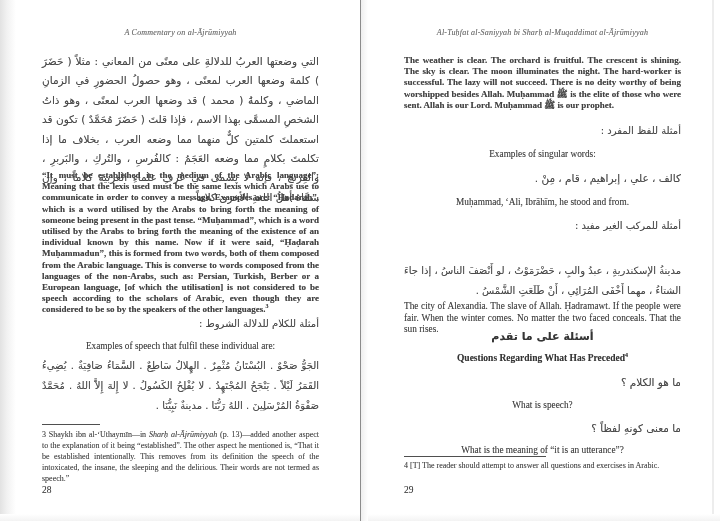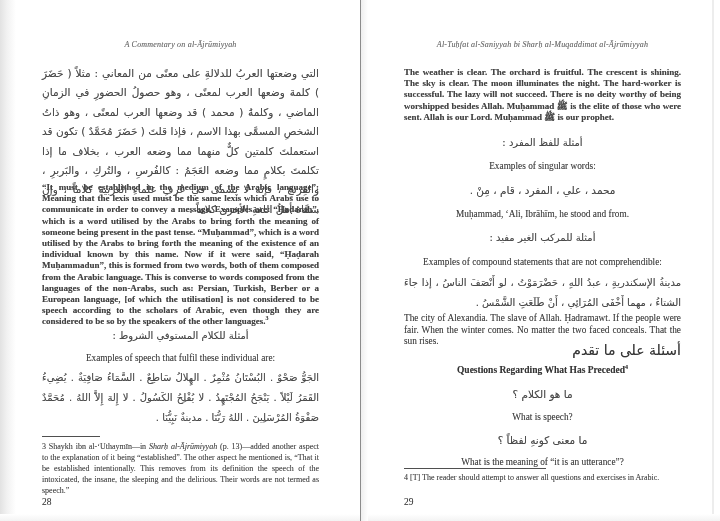--- a/index.html
+++ b/index.html
@@ -20,42 +20,42 @@
   }
   .scan-edge-bottom {
     position:absolute; left:0; top:514px; width:720px; height:7px;
     background:linear-gradient(to bottom,#ffffff,#f3f3f3);
   }
   .gutter {
     position:absolute; left:360px; top:0; width:7px; height:521px;
     border-left:1px solid #8c8c8c;
     background:linear-gradient(to right,#efefef,#ffffff);
   }
-  .page { position:absolute; top:16px; height:434px; }
+  .page { position:absolute; top:4px; height:434px; }
   .page-left  { left:42px;  width:277px; }
   .page-right { left:404px; width:277px; }
   .abs { position:absolute; left:0; right:0; }
 
   .hdr {
     text-align:center; font-style:italic;
     font-size:8px; color:#6f6f6f; letter-spacing:0.2px;
   }
   .en-just { font-size:9px;  line-height:11.2px; text-align:justify;font-weight:bold; }
   .en-label{ font-size:9.3px;text-align:center; }
   .en-2line{ font-size:9.3px; line-height:11.6px; text-align:justify; }
 
   .ar { direction:rtl; unicode-bidi:isolate; font-family:"DejaVu Sans", sans-serif; color:#4a4a4a; }
   .ar-just  { text-align:justify; }
-  .ar-right { text-align:center; }
+  .ar-right { text-align:right; }
   .ar-commentary { font-size:10.5px; line-height:19.4px; }
   .ar-examples   { font-size:10px;   line-height:20px; }
   .ar-line       { font-size:10.5px; }
   .ar-head       { font-size:10px; }
 
-  .heading-ar-bold { font-weight:normal; font-size:14px; color:#353535; }
+  .heading-ar-bold { font-weight:bold; font-size:11px; text-align:center; color:#353535; }
   .heading-en-bold { font-weight:bold; font-size:9.5px; text-align:center; color:#353535; }
 
   .fn-rule-left  { width:58px;  border-top:1px solid #4f4f4f; }
   .fn-rule-right { width:142px; border-top:1px solid #4f4f4f; }
   .footnote { font-size:8px; line-height:11px; text-align:justify; color:#484848; }
   .footnote .fn-italic { font-style:italic; }
   .pgnum { text-align:left; font-size:9.5px; color:#3d3d3d; }
   sup { font-size:6px; line-height:0; }
 </style>
 </head>
@@ -66,21 +66,21 @@
 <div class="scan-edge-bottom"></div>
 <div class="gutter"></div>
 
 <div class="page page-left">
   <div class="abs hdr" style="top:24px">A Commentary on al-Ājrūmiyyah</div>
 
   <div class="abs ar ar-just ar-commentary" style="top:48px">التي وضعتها العربُ للدلالةِ على معنًى من المعاني : مثلاً ( حَضَرَ ) كلمة وضعها العرب لمعنًى ، وهو حصولُ الحضورِ في الزمانِ الماضي ، وكلمةُ ( محمد ) قد وضعها العرب لمعنًى ، وهو ذاتُ الشخصِ المسمَّى بهذا الاسم ، فإذا قلتَ ( حَضَرَ مُحَمَّدٌ ) تكون قد استعملتَ كلمتين كلٌّ منهما مما وضعه العرب ، بخلاف ما إذا تكلمتَ بكلامٍ مما وضعه العَجَمُ : كالفُرسِ ، والتُركِ ، والبَربرِ ، والفِرنجِ ، فإنه لا يسمى في عُرفِ علماءِ العربيةِ كلاماً ، وإن سمَّاهُ أهلُ اللغةِ الأخرى كلاماً .</div>
 
   <div class="abs en-just" style="top:166px"><span>“It must be established in the medium of the Arabic language”: Meaning that the lexis used must be the same lexis which Arabs use to communicate in order to convey a message. Examples are: “Ḥaḍarah”, which is a word utilised by the Arabs to bring forth the meaning of someone being present in the past tense. “Muḥammad”, which is a word utilised by the Arabs to bring forth the meaning of the existence of an individual known by this name. Now if it were said, “Ḥaḍarah Muḥammadun”, this is formed from two words, both of them composed from the Arabic language. This is converse to words composed from the languages of the non-Arabs, such as: Persian, Turkish, Berber or a European language, [of which the utilisation] is not considered to be speech according to the scholars of Arabic, even though they are considered to be so by the speakers of the other languages.</span><sup>3</sup></div>
 
-  <div class="abs ar ar-right ar-head" style="top:314px">أمثلة للكلام المستوفي الشروط :</div>
+  <div class="abs ar ar-right ar-head" style="top:314px">أمثلة للكلام للدلالة الشروط :</div>
 
   <div class="abs en-label" style="top:337px">Examples of speech that fulfil these individual are:</div>
 
   <div class="abs ar ar-just ar-examples" style="top:352px">الجَوُّ صَحْوٌ . البُسْتَانُ مُثْمِرٌ . الهِلالُ سَاطِعٌ . السَّمَاءُ صَافِيَةٌ . يُضِيءُ القَمَرُ لَيْلاً . يَنْجَحُ المُجْتَهِدُ . لا يُفْلِحُ الكَسُولُ . لا إِلهَ إِلاَّ اللهُ . مُحَمَّدٌ صَفْوَةُ المُرْسَلِينَ . اللهُ رَبُّنَا . مدينةٌ نَبِيُّنَا .</div>
 
   <div class="abs fn-rule-left" style="top:420px"></div>
 
   <div class="abs footnote" style="top:425px"><span>3 Shaykh ibn al-‘Uthaymīn—in </span><span class="fn-italic">Sharḥ al-Ājrūmiyyah</span><span> (p. 13)—added another aspect to the explanation of it being “established”. The other aspect he mentioned is, “That it be established intentionally. This removes from its definition the speech of the intoxicated, the insane, the sleeping and the delirious. Their words are not termed as speech.”</span></div>
 
   <div class="abs pgnum" style="top:481px">28</div>
@@ -88,29 +88,28 @@
 
 <div class="page page-right">
   <div class="abs hdr" style="top:24px">Al-Tuḥfat al-Saniyyah bi Sharḥ al-Muqaddimat al-Ājrūmiyyah</div>
 
   <div class="abs en-just" style="top:51px">The weather is clear. The orchard is fruitful. The crescent is shining. The sky is clear. The moon illuminates the night. The hard-worker is successful. The lazy will not succeed. There is no deity worthy of being worshipped besides Allah. Muḥammad ﷺ is the elite of those who were sent. Allah is our Lord. Muḥammad ﷺ is our prophet.</div>
 
   <div class="abs ar ar-right ar-head" style="top:121px">أمثلة للفظ المفرد :</div>
 
   <div class="abs en-label" style="top:145px">Examples of singular words:</div>
 
-  <div class="abs ar ar-right ar-line" style="top:168px">محمد ، علي ، المفرد ، قام ، مِنْ .</div>
+  <div class="abs ar ar-right ar-line" style="top:168px">كالف ، علي ، إبراهيم ، قام ، مِنْ .</div>
 
   <div class="abs en-label" style="top:193px">Muḥammad, ‘Ali, Ibrāhīm, he stood and from.</div>
 
   <div class="abs ar ar-right ar-head" style="top:216px">أمثلة للمركب الغير مفيد :</div>
 
-  <div class="abs en-label" style="top:241px">Examples of compound statements that are not comprehendible:</div>
 
-  <div class="abs ar ar-just ar-examples" style="top:257px">مدينةُ الإسكندريةِ ، عبدُ اللهِ ، حَضْرَمَوْتُ ، لو أَنْصَفَ الناسُ ، إذا جاءَ الشتاءُ ، مهما أَخْفَى المُرَائِي ، أَنْ طَلَعَتِ الشَّمْسُ .</div>
+  <div class="abs ar ar-just ar-examples" style="top:257px">مدينةُ الإسكندريةِ ، عبدُ والبِ ، حَضْرَمَوْتُ ، لو أَنْصَفَ الناسُ ، إذا جاءَ الشتاءُ ، مهما أَخْفَى المُرَائِي ، أَنْ طَلَعَتِ الشَّمْسُ .</div>
 
   <div class="abs en-2line" style="top:297px">The city of Alexandia. The slave of Allah. Ḥadramawt. If the people were fair. When the winter comes. No matter the two faced conceals. That the sun rises.</div>
 
   <div class="abs ar heading-ar-bold" style="top:326px">أسئلة على ما تقدم</div>
 
   <div class="abs heading-en-bold" style="top:349px"><span>Questions Regarding What Has Preceded</span><sup>4</sup></div>
 
   <div class="abs ar ar-right ar-line" style="top:372px">ما هو الكلام ؟</div>
 
   <div class="abs en-label" style="top:396px">What is speech?</div>

